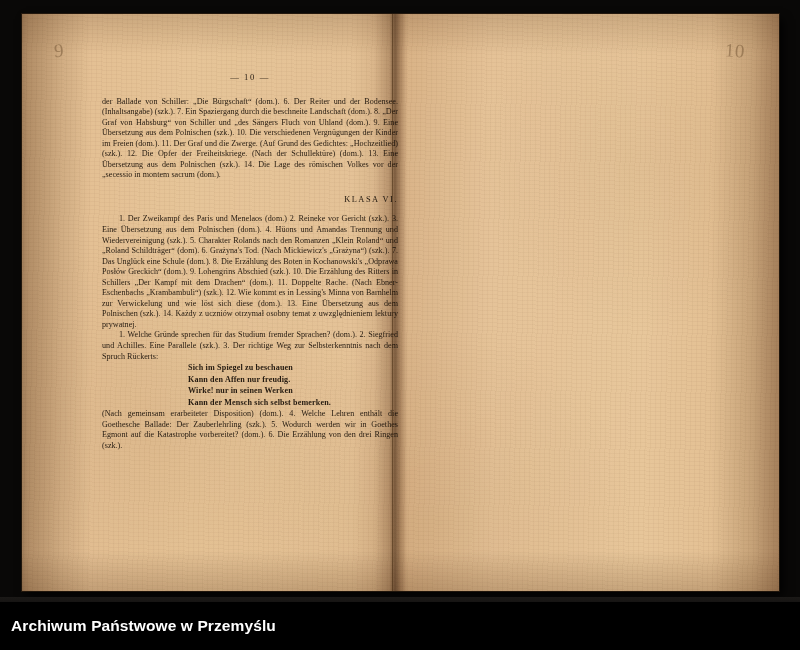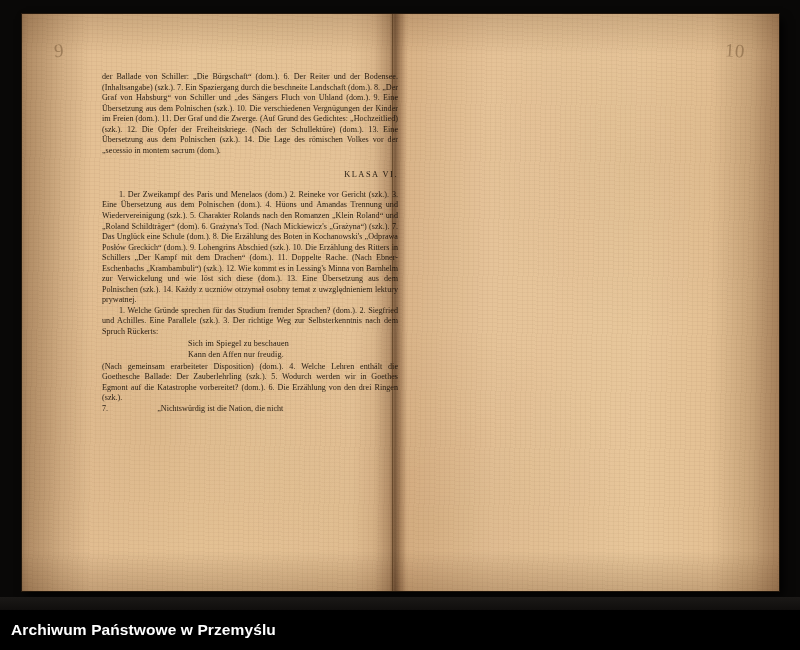--- a/index.html
+++ b/index.html
@@ -120,26 +120,27 @@
     color:#241a10;
   }
 
   
   .verse {
     margin:1px 0 1px 0;
     text-align:left;
     text-indent:0;
     padding-left:86px;
     letter-spacing:.15px;
+    font-weight:bold;
   }
   .verse-ind { padding-left:100px; }
 
   
   #watermark {
-    position:absolute; left:0; right:0; bottom:0; height:40px;
+    position:absolute; left:0; right:0; bottom:0; height:48px;
     background:#000; z-index:20;
     display:flex; align-items:center;
   }
   #watermark .wm-text {
     color:#fff;
     font-family:"Liberation Sans", sans-serif;
     font-size:15.5px;
     font-weight:bold;
     letter-spacing:.1px;
     padding-left:11px;
@@ -157,39 +158,38 @@
 <div id="scan">
 
   <div id="book">
 
     <div class="leaf" id="leaf-left">
 
       <div class="corner-num" id="corner-left">9</div>
 
       <div class="textblock" id="tb-left">
 
+        <div class="folio">—  10  —</div>
 
         <p class="cont">der Ballade von Schiller: „Die Bürgschaft“ (dom.). 6. Der Reiter und der Bodensee. (Inhaltsangabe) (szk.). 7. Ein Spaziergang durch die beschneite Landschaft (dom.). 8. „Der Graf von Habsburg“ von Schiller und „des Sängers Fluch von Uhland (dom.). 9. Eine Übersetzung aus dem Polnischen (szk.). 10. Die verschiedenen Vergnügungen der Kinder im Freien (dom.). 11. Der Graf und die Zwerge. (Auf Grund des Gedichtes: „Hochzeitlied) (szk.). 12. Die Opfer der Freiheitskriege. (Nach der Schullektüre) (dom.). 13. Eine Übersetzung aus dem Polnischen (szk.). 14. Die Lage des römischen Volkes vor der „secessio in montem sacrum (dom.).</p>
 
         <div class="klasa">KLASA VI.</div>
 
         <p class="body">1. Der Zweikampf des Paris und Menelaos (dom.) 2. Reineke vor Gericht (szk.). 3. Eine Übersetzung aus dem Polnischen (dom.). 4. Hüons und Amandas Trennung und Wiedervereinigung (szk.). 5. Charakter Rolands nach den Romanzen „Klein Roland“ und „Roland Schildträger“ (dom). 6. Grażyna's Tod. (Nach Mickiewicz's „Grażyna“) (szk.). 7. Das Unglück eine Schule (dom.). 8. Die Erzählung des Boten in Kochanowski's „Odprawa Posłów Greckich“ (dom.). 9. Lohengrins Abschied (szk.). 10. Die Erzählung des Ritters in Schillers „Der Kampf mit dem Drachen“ (dom.). 11. Doppelte Rache. (Nach Ebner-Eschenbachs „Krambambuli“) (szk.). 12. Wie kommt es in Lessing's Minna von Barnhelm zur Verwickelung und wie löst sich diese (dom.). 13. Eine Übersetzung aus dem Polnischen (szk.). 14. Każdy z uczniów otrzymał osobny temat z uwzględnieniem lektury prywatnej.</p>
 
 
         <p class="body">1. Welche Gründe sprechen für das Studium fremder Sprachen? (dom.). 2. Siegfried und Achilles. Eine Parallele (szk.). 3. Der richtige Weg zur Selbsterkenntnis nach dem Spruch Rückerts:</p>
 
         <p class="verse">Sich im Spiegel zu beschauen</p>
         <p class="verse">Kann den Affen nur freudig.</p>
+        <p class="verse">Wirke! nur in seinen Werken</p>
+        <p class="verse">Kann der Mensch sich selbst bemerken.</p>
 
         <p class="cont">(Nach gemeinsam erarbeiteter Disposition) (dom.). 4. Welche Lehren enthält die Goethesche Ballade: Der Zauberlehrling (szk.). 5. Wodurch werden wir in Goethes Egmont auf die Katastrophe vorbereitet? (dom.). 6. Die Erzählung von den drei Ringen (szk.).</p>
 
-        <p class="cont" style="position:relative;">
-          <span>7.</span>
-          <span style="display:inline-block;width:47px;"></span><span>„Nichtswürdig ist die Nation, die nicht</span>
-        </p>
 
       </div>
     </div>
 
     <div class="leaf" id="leaf-right">
 
       <div class="corner-num" id="corner-right">10</div>
 
     </div>
 

